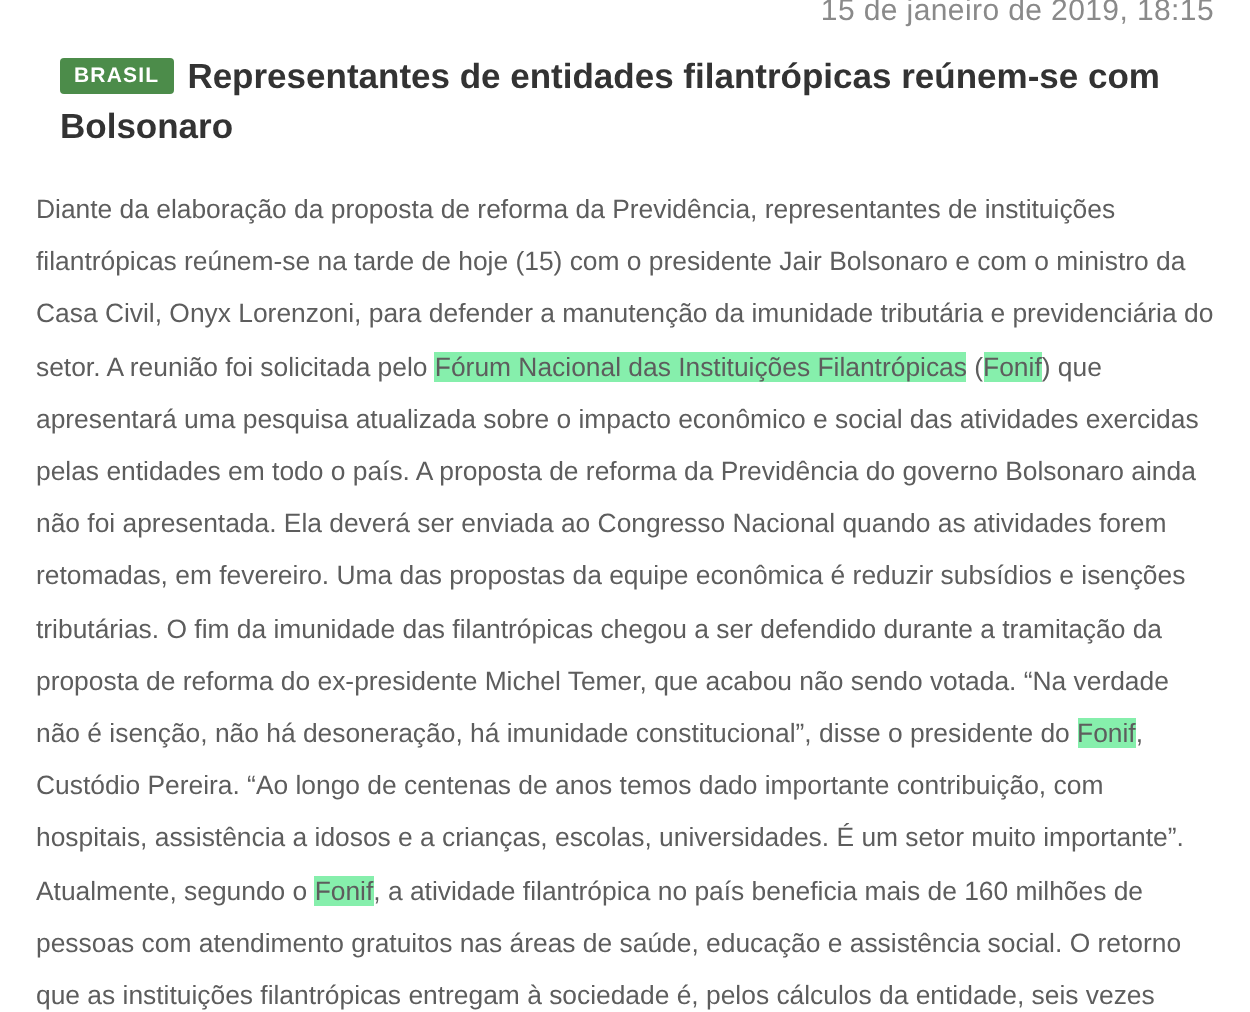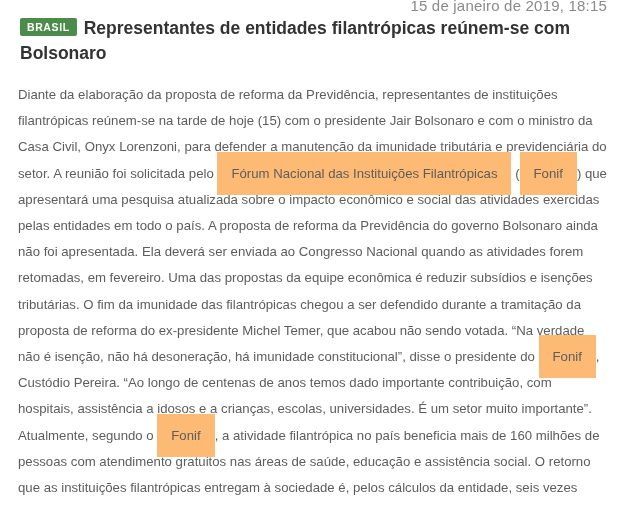--- a/index.html
+++ b/index.html
@@ -25,21 +25,21 @@
     font-size: 15px;
     color: #8a8a8a;
     letter-spacing: 0.2px;
     margin: 0;
     padding: 0 0 2px 0;
     line-height: 12px;
     height: 12px;
     overflow: hidden;
   }
   .headline-block {
-    margin: 2px;
+    margin: 12px;
     padding: 0;
   }
   h1.headline {
     font-size: 17.5px;
     line-height: 25px;
     color: #333333;
     font-weight: bold;
     margin: 0;
     padding: 0;
     display: block;
@@ -61,23 +61,23 @@
     display: inline;
   }
   .body-text {
     font-size: 13.2px;
     line-height: 26.2px;
     color: #5d5d5d;
     margin: 16px 0 0 0;
     text-align: left;
   }
   mark {
-    background: #fdba74;
+    background: #86efac;
     color: #5d5d5d;
-    padding: 14px;
+    padding: 0;
   }
 </style>
 </head>
 <body>
 
 <div class="article">
 
   <div class="meta-date">15 de janeiro de 2019, 18:15</div>
 
   <div class="headline-block">

